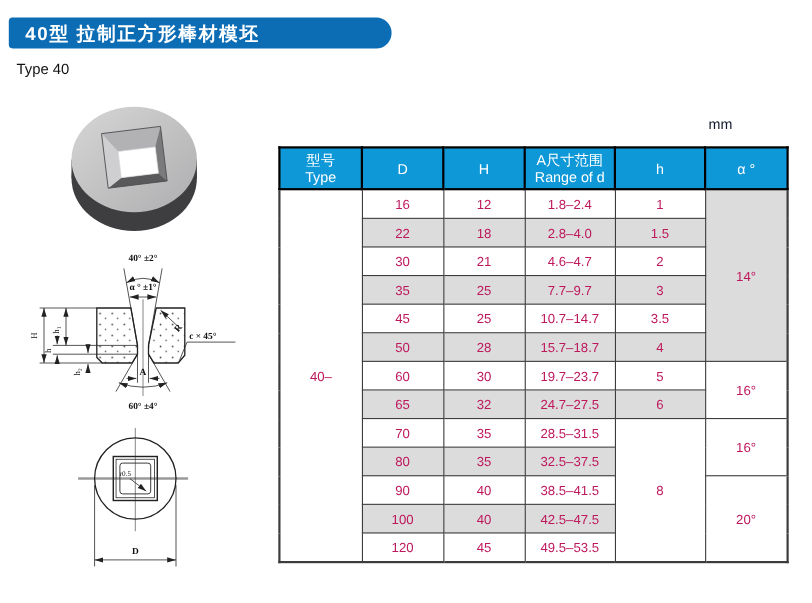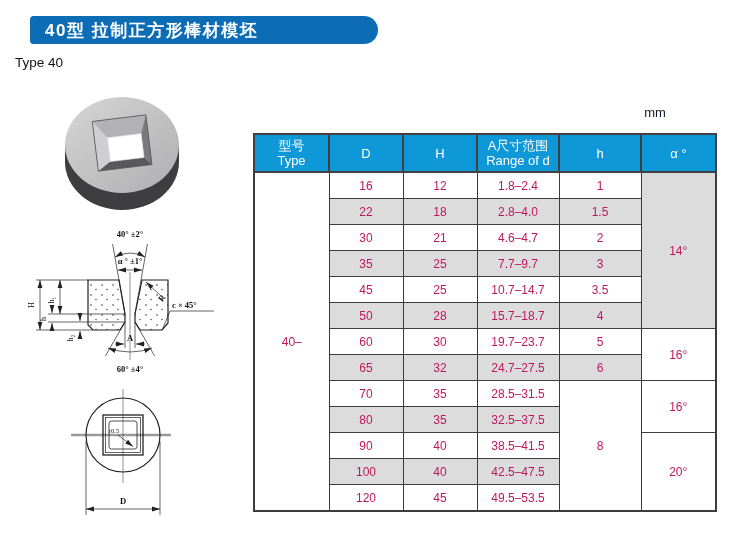--- a/index.html
+++ b/index.html
@@ -1,33 +1,33 @@
 <!DOCTYPE html>
 <html><head>
 <meta charset="utf-8">
 <style>
   html,body{margin:0;padding:0;background:#fff;}
   .page{position:relative;width:738px;height:548px;background:#fff;overflow:hidden;
         font-family:"Liberation Sans",sans-serif;color:#1a1a1a;}
 
   
-  .banner{position:absolute;left:30px;top:16px;width:348px;height:28px;
+  .banner{position:absolute;left:8px;top:16px;width:348px;height:28px;
           background:#0c6db5;border-radius:4px 16px 16px 4px;color:#fff;
           font-weight:bold;font-size:17px;line-height:29px;padding-left:15px;
           box-sizing:border-box;letter-spacing:1.5px;}
 
   .intro{position:absolute;left:15px;top:54px;font-size:13.5px;line-height:17.5px;color:#111;}
 
   .unit{position:absolute;left:595px;top:105px;width:120px;text-align:center;
         font-size:13px;color:#0f172a;}
 
   
   .tblwrap{position:absolute;left:253px;top:133px;}
   table{border-collapse:collapse;table-layout:fixed;}
-  th{background:#0f98d7;color:#fff;border:2px solid #404040;font-weight:normal;
+  th{background:#0f98d7;color:#fff;border:2px solid #000000;font-weight:normal;
      font-size:13px;line-height:15px;height:36px;padding:0;text-align:center;}
   td{border:1px solid #3c3c3c;text-align:center;vertical-align:middle;
      font-size:12px;color:#be185d;height:25px;padding:0;background:#fff;}
   td.g{background:#dcdcdc;}
   td.bl{border-left:2px solid #3c3c3c;}
   td.br{border-right:2px solid #3c3c3c;}
   td.bb{border-bottom:2px solid #3c3c3c;}
 
   
   .pictogram{position:absolute;left:58px;top:96px;}

